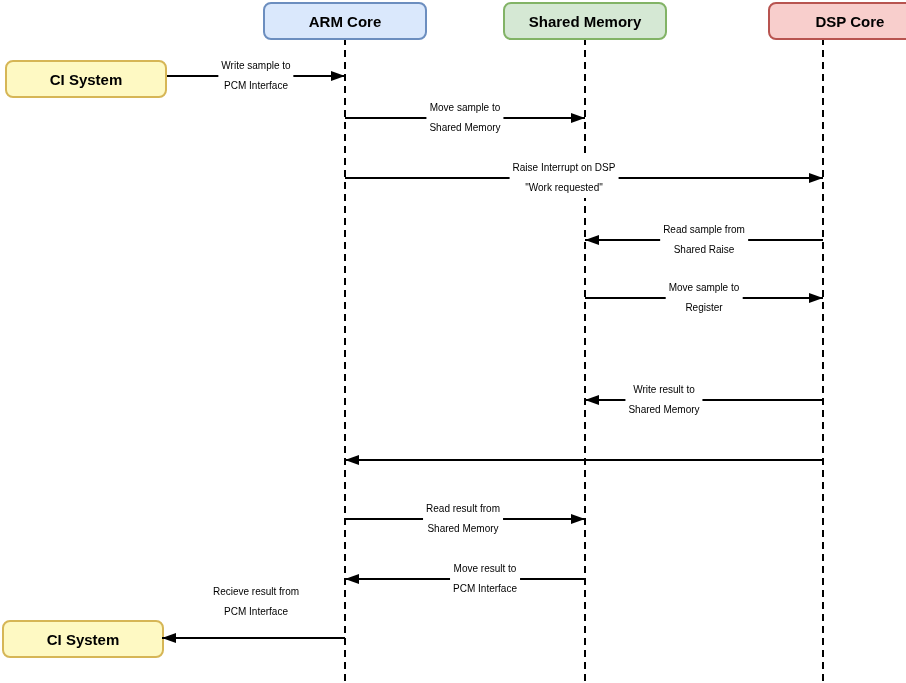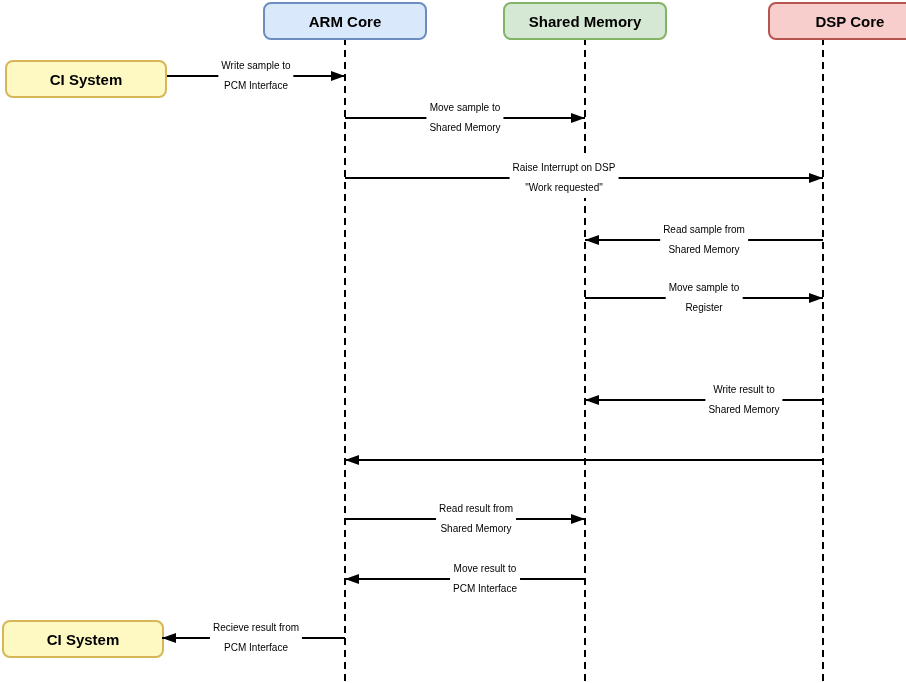--- a/index.html
+++ b/index.html
@@ -70,43 +70,43 @@
 Shared Memory</div>
 
   <div class="mline" style="top:178px;left:345px;width:478px"></div>
   <div class="ah r" style="top:178px;left:809px"></div>
   <div class="mlabel" style="top:178px;left:564px">Raise Interrupt on DSP
 "Work requested"</div>
 
   <div class="mline" style="top:240px;left:585px;width:238px"></div>
   <div class="ah l" style="top:240px;left:585px"></div>
   <div class="mlabel" style="top:240px;left:704px">Read sample from
-Shared Memory</div>
+Shared Raise</div>
 
   <div class="mline" style="top:298px;left:585px;width:238px"></div>
   <div class="ah r" style="top:298px;left:809px"></div>
   <div class="mlabel" style="top:298px;left:704px">Move sample to
 Register</div>
 
   <div class="mline" style="top:400px;left:585px;width:238px"></div>
   <div class="ah l" style="top:400px;left:585px"></div>
-  <div class="mlabel" style="top:400px;left:744px">Write result to
+  <div class="mlabel" style="top:400px;left:664px">Write result to
 Shared Memory</div>
 
   <div class="mline" style="top:460px;left:345px;width:478px"></div>
   <div class="ah l" style="top:460px;left:345px"></div>
 
   <div class="mline" style="top:519px;left:345px;width:240px"></div>
   <div class="ah r" style="top:519px;left:571px"></div>
-  <div class="mlabel" style="top:519px;left:476px">Read result from
+  <div class="mlabel" style="top:519px;left:463px">Read result from
 Shared Memory</div>
 
   <div class="mline" style="top:579px;left:345px;width:240px"></div>
   <div class="ah l" style="top:579px;left:345px"></div>
   <div class="mlabel" style="top:579px;left:485px">Move result to
 PCM Interface</div>
 
   <div class="mline" style="top:638px;left:162px;width:183px"></div>
   <div class="ah l" style="top:638px;left:162px"></div>
-  <div class="mlabel" style="top:638px;left:256px">Recieve result from
+  <div class="mlabel" style="top:602px;left:256px">Recieve result from
 PCM Interface</div>
 
 </div>
 
 </body></html>

